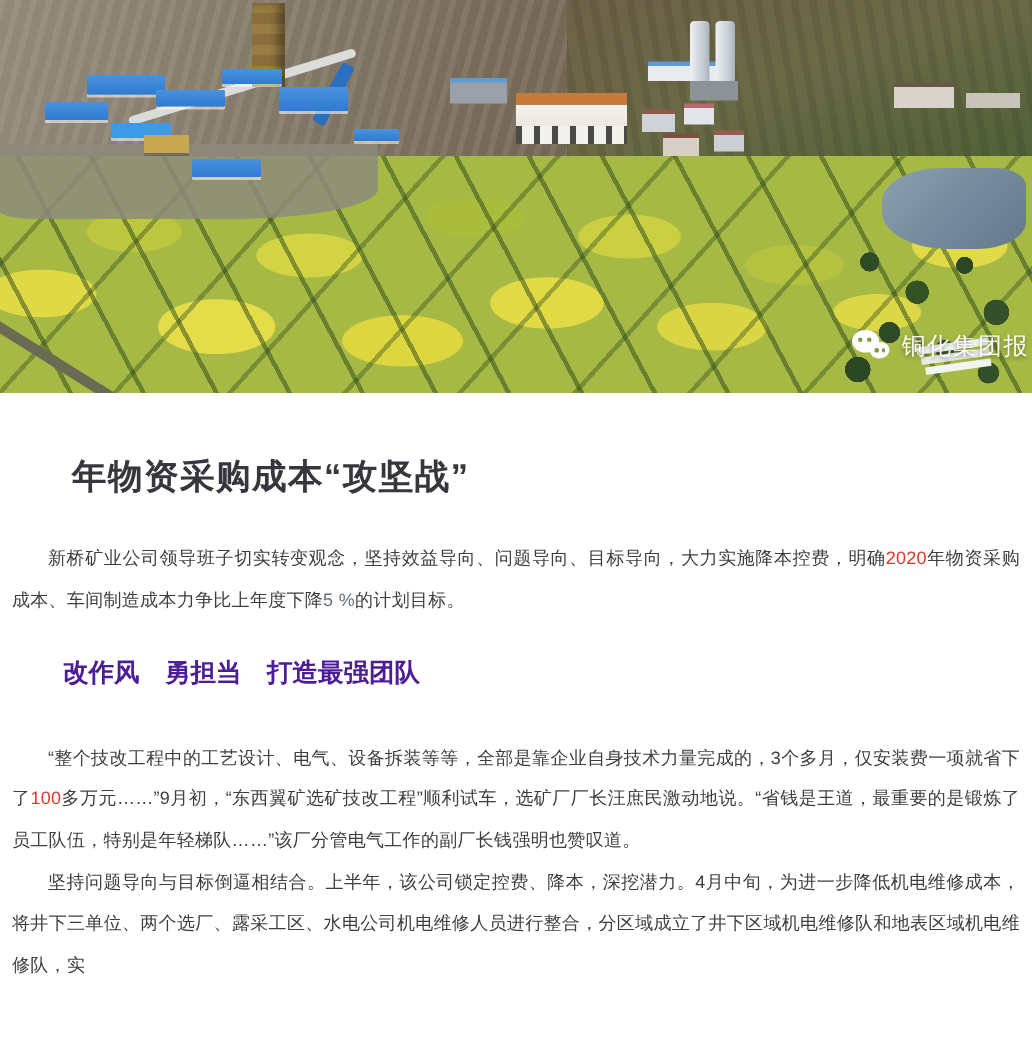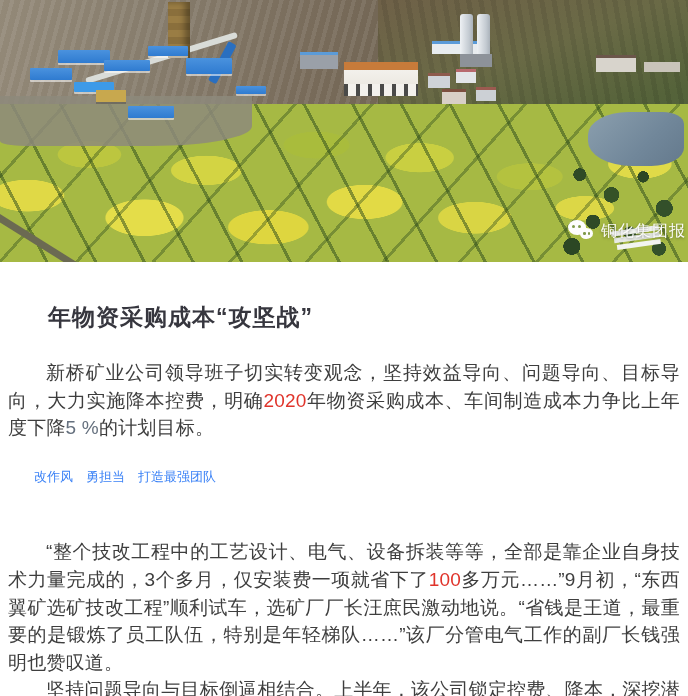--- a/index.html
+++ b/index.html
@@ -113,26 +113,26 @@
   .wx .small::before,.wx .small::after{content:"";position:absolute;top:4px;width:2.5px;height:2.5px;
     border-radius:50%;background:#7f9a4a;}
   .wx .small::before{left:3px;} .wx .small::after{left:7.5px;}
   .wm-text{position:static;color:rgba(255,255,255,.97);font-size:16px;letter-spacing:1px;
     text-shadow:0 1px 3px rgba(0,0,0,.4);white-space:nowrap;}
 
   
   .article{padding:0 8px;color:var(--text,#3e3e3e);}
   .a-title{margin:40px 0 0 0;padding-left:40px;font-size:23px;font-weight:bold;
     color:#36363e;letter-spacing:1px;}
-  .para{margin:0;font-size:19px;line-height:27.6px;text-align:justify;
+  .para{margin:0;font-size:12px;line-height:27.6px;text-align:justify;
     text-indent:2em;letter-spacing:.2px;}
   .para-1{margin-top:26px;}
-  .a-sub{margin:21px 0 0 0;font-size:13px;line-height:27.6px;font-weight:normal;
-    text-indent:2em;color:#3b82f6;}
-  .para-2{margin-top:48px;}
+  .a-sub{margin:21px 0 0 0;font-size:17px;line-height:27.6px;font-weight:bold;
+    text-indent:2em;color:#4c1d95;}
+  .para-2{margin-top:29px;}
   .para-3{margin-top:0;}
   .seg-red{color:var(--red,#e0342b);}
   .seg-muted{color:var(--muted,#65707e);}
 </style>
 </head>
 <body>
 
 <div class="page">
 
   <div class="photo">

